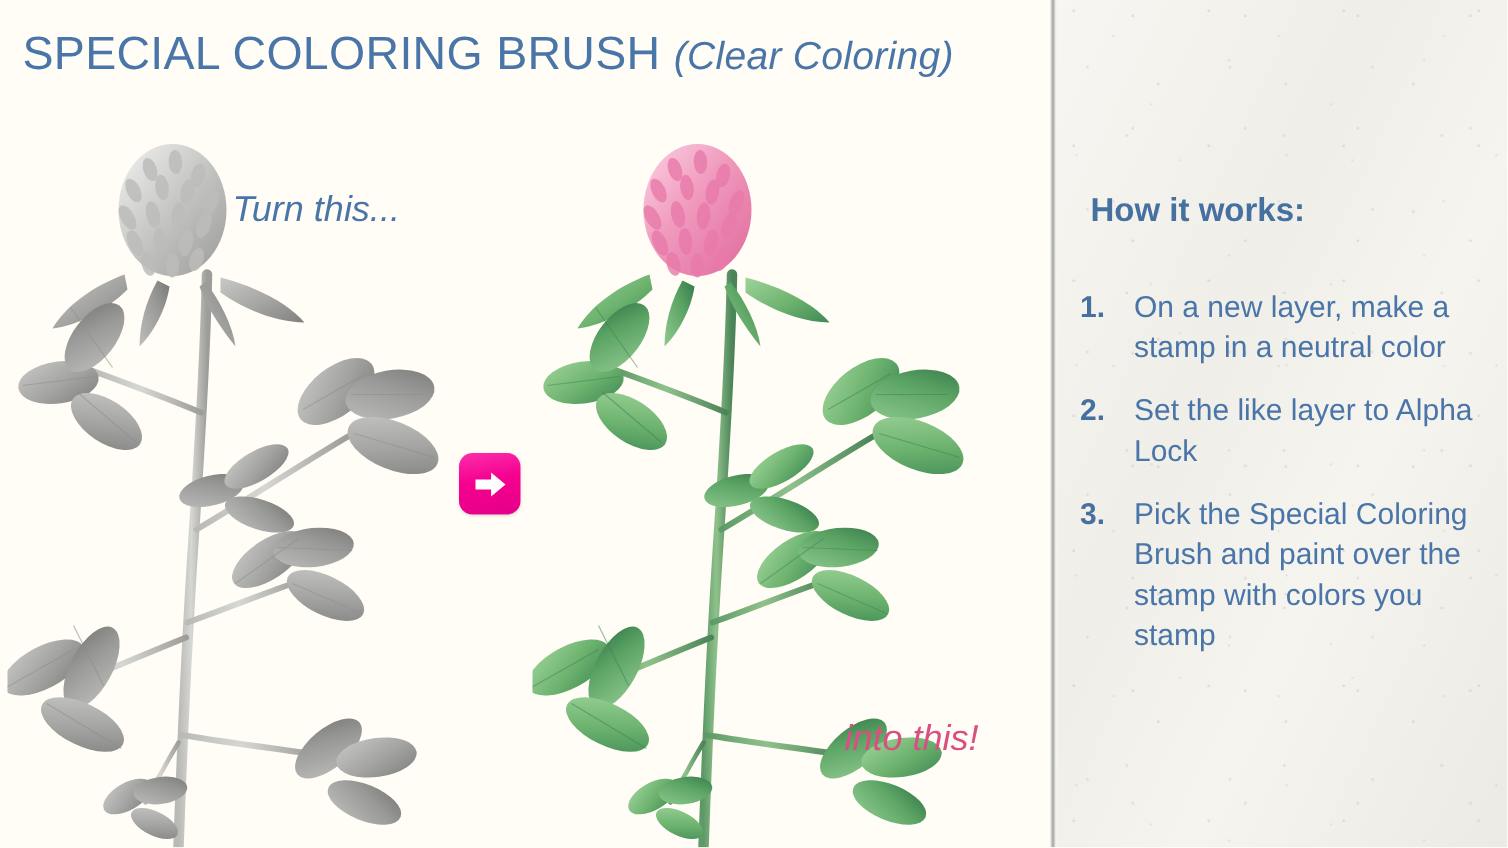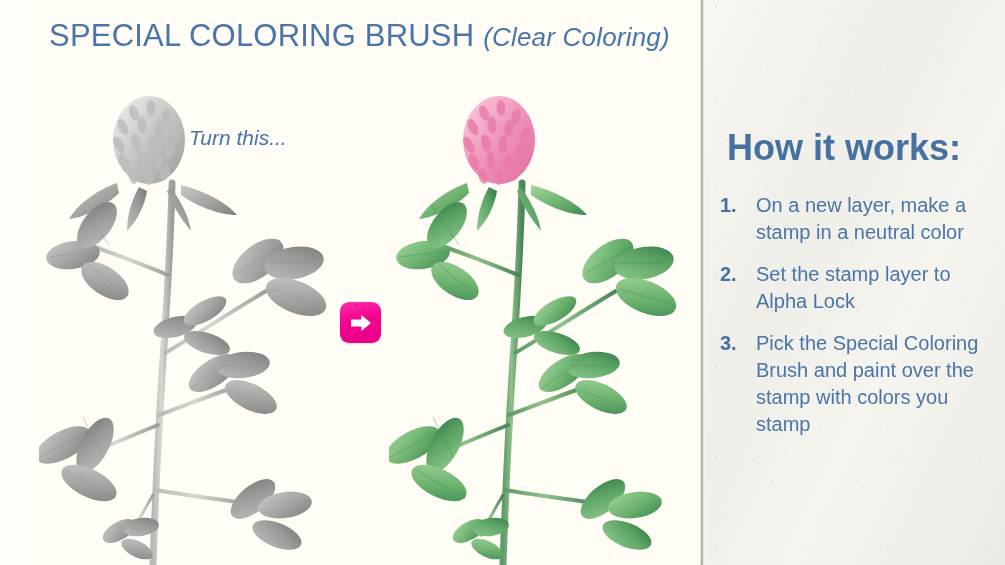--- a/index.html
+++ b/index.html
@@ -18,21 +18,20 @@
     background: #fffef8;
   }
 
   
   #main-panel {
     position: absolute;
     left: 0; top: 0;
     width: 702px;
     height: 565px;
     background: #fffdf5;
-    margin-left: 34px;
   }
 
   #page-title {
     position: absolute;
     left: 15px;
     top: 18px;
     font-size: 31px;
     letter-spacing: 0.2px;
     color: #4a75a8;
     white-space: nowrap;
@@ -43,21 +42,21 @@
   #page-title .title-sub {
     font-style: italic;
     font-size: 26px;
     font-weight: 400;
   }
 
   
   .annotation {
     position: absolute;
     font-style: italic;
-    font-size: 21px;
+    font-size: 24px;
     white-space: nowrap;
   }
   #annotation-before {
     left: 155px;
     top: 126px;
     color: #4a75a8;
   }
   #annotation-after {
     left: 563px;
     top: 479px;
@@ -126,21 +125,21 @@
       linear-gradient(115deg, #f7f6f2 0%, #efeee8 38%, #f5f4ef 62%, #eceae4 100%);
     background-size: 90px 90px, 110px 110px, 75px 75px, 130px 130px,
                      95px 95px, 120px 120px, 85px 85px, 140px 140px,
                      105px 105px, 115px 115px, 100% 100%;
   }
 
   #sidebar-heading {
     position: absolute;
     left: 22px;
     top: 127px;
-    font-size: 36px;
+    font-size: 22px;
     font-weight: bold;
     color: #46709f;
     white-space: nowrap;
   }
 
   #steps-list {
     position: absolute;
     left: 15px;
     top: 192px;
     width: 272px;
@@ -431,20 +430,21 @@
         <g transform="translate(92,440)">
           <ellipse cx="-12" cy="-4" rx="18" ry="9" fill="url(#cLeaf)" transform="rotate(-30 -12 -4)"></ellipse>
           <ellipse cx="10" cy="-8" rx="18" ry="9" fill="url(#cLeaf2)" transform="rotate(-8 10 -8)"></ellipse>
           <ellipse cx="6" cy="14" rx="17" ry="8" fill="url(#cLeaf)" transform="rotate(26 6 14)"></ellipse>
         </g>
       </svg>
     </div>
 
     <div class="annotation" id="annotation-before">Turn this...</div>
 
+    <div class="annotation" id="annotation-after">into this!</div>
 
     <div id="transform-arrow">
       <svg width="24" height="22" viewBox="0 0 24 22" xmlns="http://www.w3.org/2000/svg" aria-hidden="true">
         <path d="M2 7.6 h10.4 V3 L22 11 l-9.6 8 v-4.6 H2 Z" fill="#ffffff"></path>
       </svg>
     </div>
 
   </div>
 
   <div id="panel-divider"></div>
@@ -453,21 +453,21 @@
 
     <div id="sidebar-heading">How it works:</div>
 
     <ol id="steps-list">
       <li class="step-item">
         <span class="step-number">1.</span>
         <span class="step-text">On a new layer, make a stamp in a  neutral color</span>
       </li>
       <li class="step-item">
         <span class="step-number">2.</span>
-        <span class="step-text">Set the stamp layer to Alpha Lock</span>
+        <span class="step-text">Set the like layer to Alpha Lock</span>
       </li>
       <li class="step-item">
         <span class="step-number">3.</span>
         <span class="step-text">Pick the Special Coloring Brush and paint over the stamp with colors you stamp</span>
       </li>
     </ol>
 
   </div>
 
 </div>

